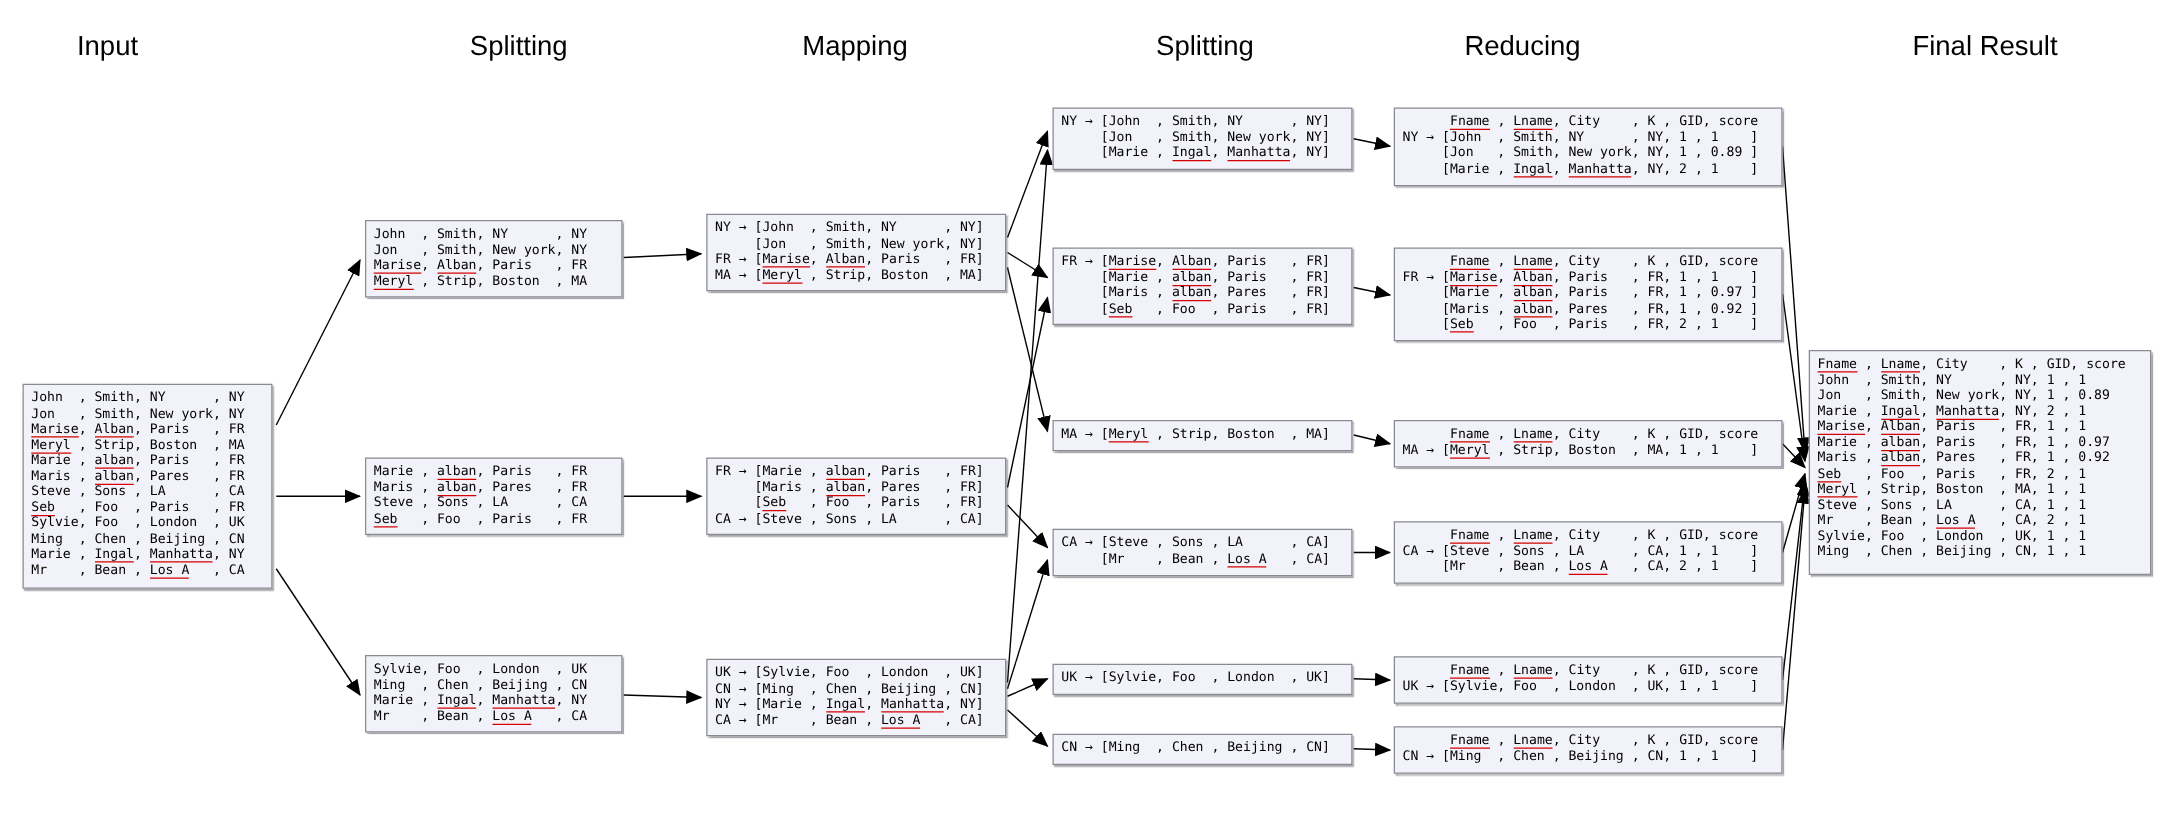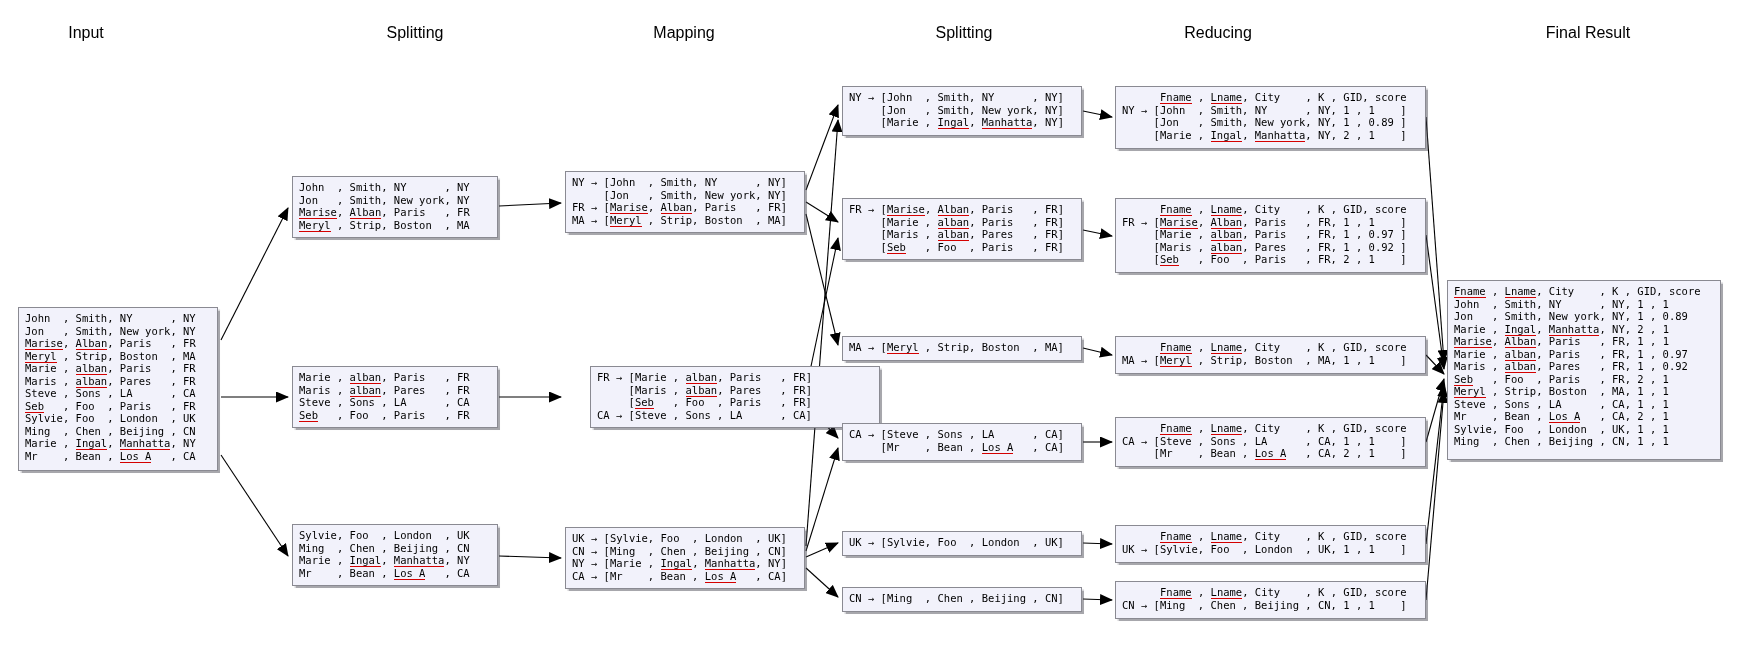--- a/index.html
+++ b/index.html
@@ -1,20 +1,20 @@
 <!DOCTYPE html>
 <html style="--box-bg: #f2f2fb; --box-border: #8a8a92; --spell-underline: #d40000; --text: #000000;"><head>
 <meta charset="utf-8">
 <style>
   *{box-sizing:border-box}
   html,body{margin:0;padding:0}
   body{width:1740px;height:665px;position:relative;background:#fff;overflow:hidden;
        font-family:"DejaVu Sans Mono",monospace}
   .stage-title{position:absolute;top:24px;transform:translateX(-50%);
-       font-family:"Liberation Sans",sans-serif;font-size:16px;color:#000;white-space:nowrap}
+       font-family:"Liberation Sans",sans-serif;font-size:22px;color:#000;white-space:nowrap}
   .bx{position:absolute;background:var(--box-bg,#f2f2fb);
        border:1.5px solid var(--box-border,#8a8a92);
        box-shadow:1.5px 1.5px 1px rgba(60,60,70,.45);
        padding:4px 6px;font-size:10.5px;line-height:12.5px;white-space:pre;color:#000}
   .bx div{height:12.5px}
   .sq{border-bottom:1.2px solid var(--spell-underline,#d40000)}
   .hdr{}
   .indent{padding-left:38px}
   svg.arrows{position:absolute;left:0;top:0;pointer-events:none}
 </style>
@@ -70,21 +70,21 @@
   </g>
 </svg>
 
 <div class="bx" style="left:18px;top:307px;width:200px;height:164px"><div>John  , Smith, NY      , NY</div><div>Jon   , Smith, New york, NY</div><div><span class="sq">Marise</span>, <span class="sq">Alban</span>, Paris   , FR</div><div><span class="sq">Meryl</span> , Strip, Boston  , MA</div><div>Marie , <span class="sq">alban</span>, Paris   , FR</div><div>Maris , <span class="sq">alban</span>, Pares   , FR</div><div>Steve , Sons , LA      , CA</div><div><span class="sq">Seb</span>   , Foo  , Paris   , FR</div><div>Sylvie, Foo  , London  , UK</div><div>Ming  , Chen , Beijing , CN</div><div>Marie , <span class="sq">Ingal</span>, <span class="sq">Manhatta</span>, NY</div><div>Mr    , Bean , <span class="sq">Los A</span>   , CA</div></div>
 
 <div class="bx" style="left:292px;top:176px;width:206px;height:62px"><div>John  , Smith, NY      , NY</div><div>Jon   , Smith, New york, NY</div><div><span class="sq">Marise</span>, <span class="sq">Alban</span>, Paris   , FR</div><div><span class="sq">Meryl</span> , Strip, Boston  , MA</div></div>
 <div class="bx" style="left:292px;top:366px;width:206px;height:62px"><div>Marie , <span class="sq">alban</span>, Paris   , FR</div><div>Maris , <span class="sq">alban</span>, Pares   , FR</div><div>Steve , Sons , LA      , CA</div><div><span class="sq">Seb</span>   , Foo  , Paris   , FR</div></div>
 <div class="bx" style="left:292px;top:524px;width:206px;height:62px"><div>Sylvie, Foo  , London  , UK</div><div>Ming  , Chen , Beijing , CN</div><div>Marie , <span class="sq">Ingal</span>, <span class="sq">Manhatta</span>, NY</div><div>Mr    , Bean , <span class="sq">Los A</span>   , CA</div></div>
 
 <div class="bx" style="left:565px;top:171px;width:240px;height:62px"><div>NY → [John  , Smith, NY      , NY]</div><div>     [Jon   , Smith, New york, NY]</div><div>FR → [<span class="sq">Marise</span>, <span class="sq">Alban</span>, Paris   , FR]</div><div>MA → [<span class="sq">Meryl</span> , Strip, Boston  , MA]</div></div>
-<div class="bx" style="left:590px;top:366px;width:290px;height:62px"><div>FR → [Marie , <span class="sq">alban</span>, Paris   , FR]</div><div>     [Maris , <span class="sq">alban</span>, Pares   , FR]</div><div>     [<span class="sq">Seb</span>   , Foo  , Paris   , FR]</div><div>CA → [Steve , Sons , LA      , CA]</div></div>
+<div class="bx" style="left:565px;top:366px;width:240px;height:62px"><div>FR → [Marie , <span class="sq">alban</span>, Paris   , FR]</div><div>     [Maris , <span class="sq">alban</span>, Pares   , FR]</div><div>     [<span class="sq">Seb</span>   , Foo  , Paris   , FR]</div><div>CA → [Steve , Sons , LA      , CA]</div></div>
 <div class="bx" style="left:565px;top:527px;width:240px;height:62px"><div>UK → [Sylvie, Foo  , London  , UK]</div><div>CN → [Ming  , Chen , Beijing , CN]</div><div>NY → [Marie , <span class="sq">Ingal</span>, <span class="sq">Manhatta</span>, NY]</div><div>CA → [Mr    , Bean , <span class="sq">Los A</span>   , CA]</div></div>
 
 <div class="bx" style="left:842px;top:86px;width:240px;height:50px"><div>NY → [John  , Smith, NY      , NY]</div><div>     [Jon   , Smith, New york, NY]</div><div>     [Marie , <span class="sq">Ingal</span>, <span class="sq">Manhatta</span>, NY]</div></div>
 <div class="bx" style="left:842px;top:198px;width:240px;height:62px"><div>FR → [<span class="sq">Marise</span>, <span class="sq">Alban</span>, Paris   , FR]</div><div>     [Marie , <span class="sq">alban</span>, Paris   , FR]</div><div>     [Maris , <span class="sq">alban</span>, Pares   , FR]</div><div>     [<span class="sq">Seb</span>   , Foo  , Paris   , FR]</div></div>
 <div class="bx" style="left:842px;top:336px;width:240px;height:25px"><div>MA → [<span class="sq">Meryl</span> , Strip, Boston  , MA]</div></div>
 <div class="bx" style="left:842px;top:423px;width:240px;height:38px"><div>CA → [Steve , Sons , LA      , CA]</div><div>     [Mr    , Bean , <span class="sq">Los A</span>   , CA]</div></div>
 <div class="bx" style="left:842px;top:531px;width:240px;height:25px"><div>UK → [Sylvie, Foo  , London  , UK]</div></div>
 <div class="bx" style="left:842px;top:587px;width:240px;height:25px"><div>CN → [Ming  , Chen , Beijing , CN]</div></div>
 
 <div class="bx" style="left:1115px;top:86px;width:311px;height:63px"><div class="hdr indent"><span class="sq">Fname</span> , <span class="sq">Lname</span>, City    , K , GID, score</div><div>NY → [John  , Smith, NY      , NY, 1 , 1    ]</div><div>     [Jon   , Smith, New york, NY, 1 , 0.89 ]</div><div>     [Marie , <span class="sq">Ingal</span>, <span class="sq">Manhatta</span>, NY, 2 , 1    ]</div></div>

